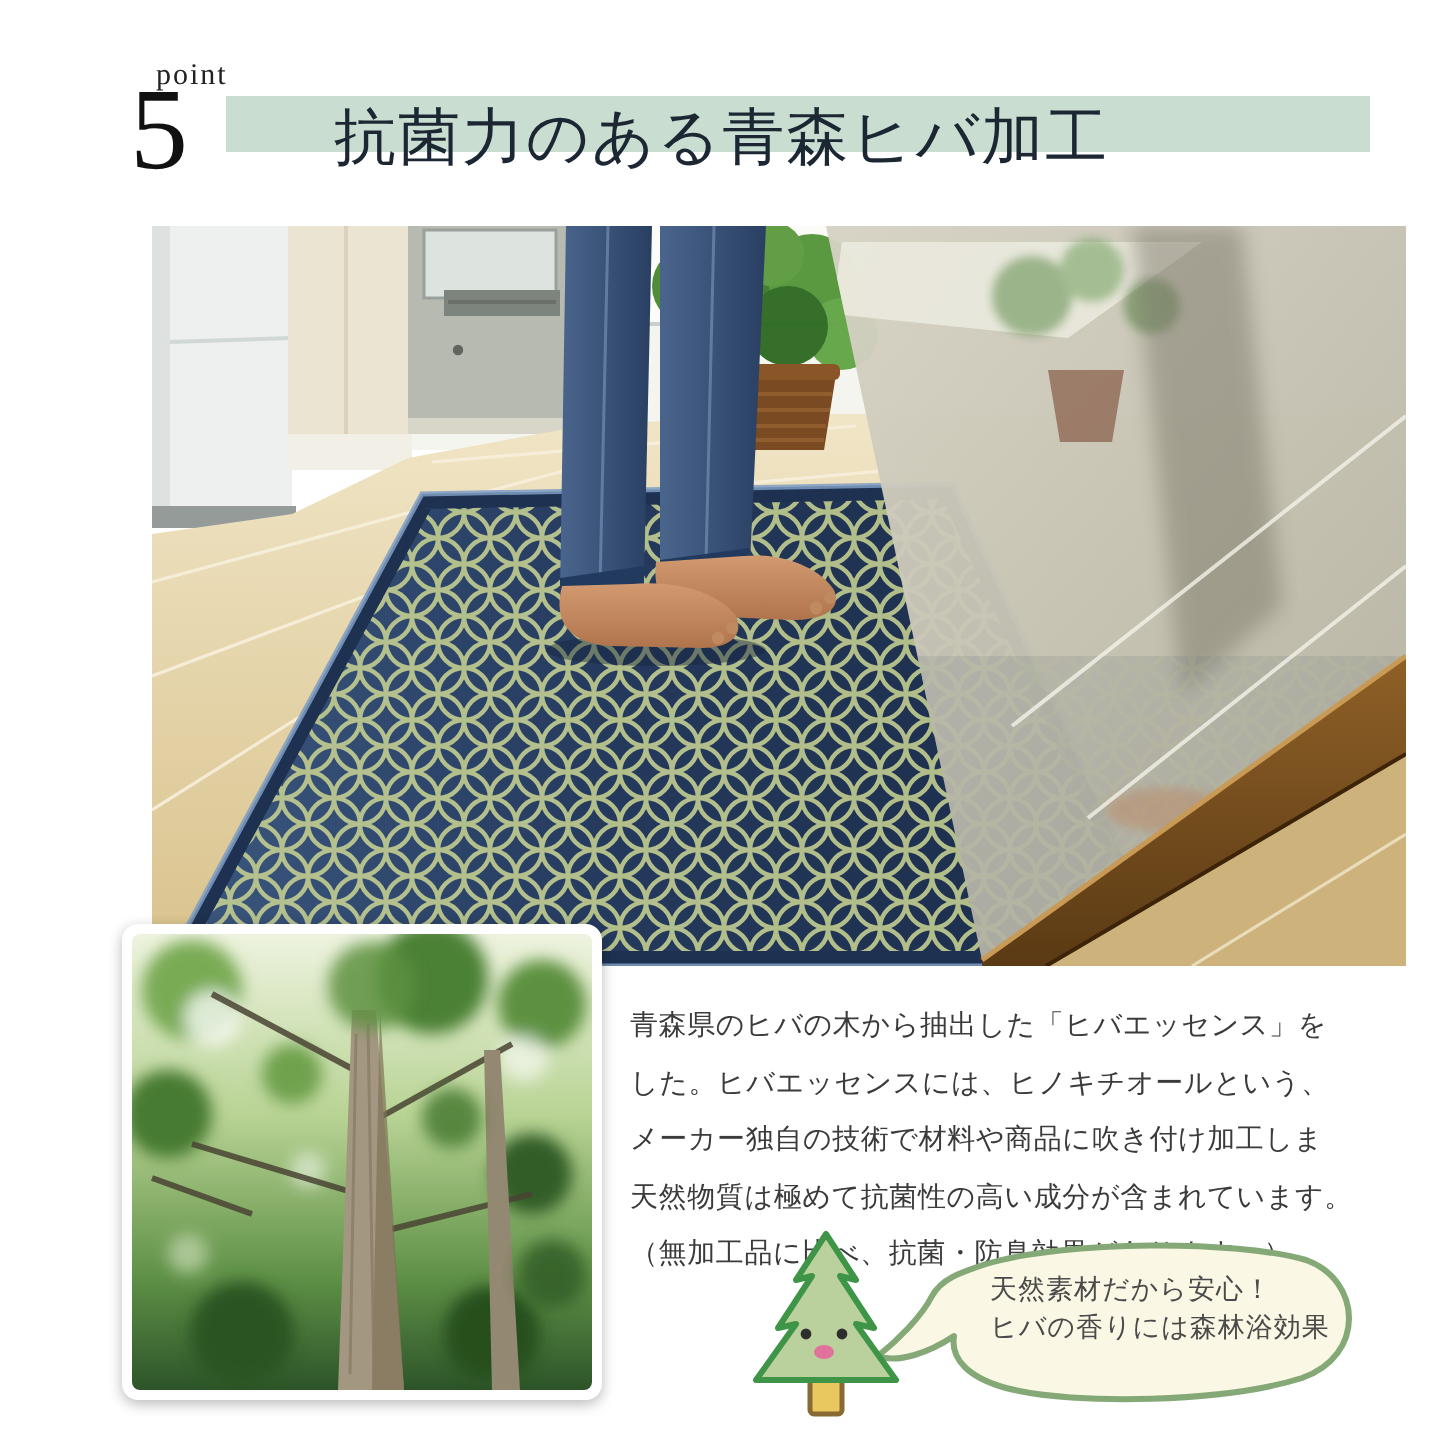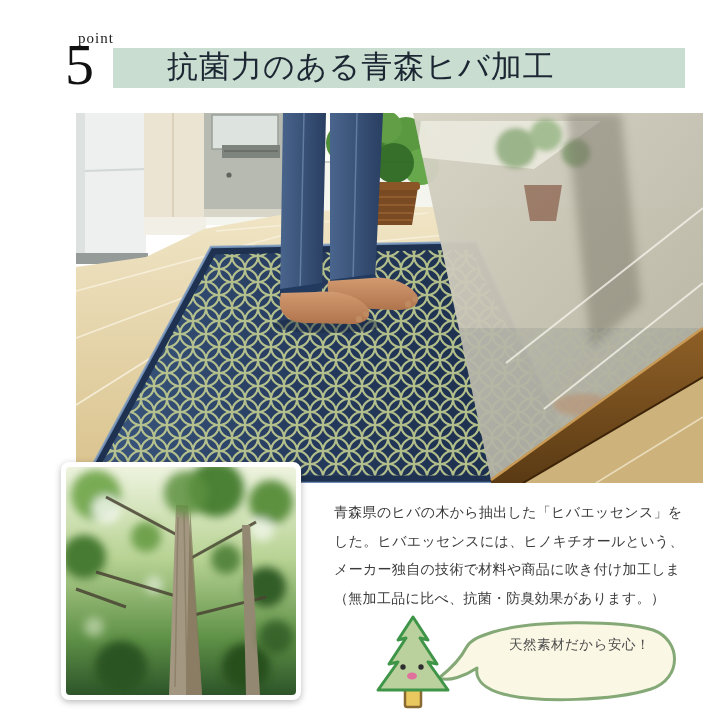--- a/index.html
+++ b/index.html
@@ -12,45 +12,45 @@
   .point-eyebrow{
     left:50px;top:30px;font-family:"Liberation Serif","DejaVu Serif",serif;
     font-size:15px;color:#222;letter-spacing:1px;
   }
   .point-number{
     left:37px;top:36px;font-family:"Liberation Serif","DejaVu Serif",serif;
     font-size:58px;color:#111;line-height:1;
   }
   
   .banner{
-    left:85px;top:48px;width:572px;height:40px;background:#c9ddd0;
-    display:flex;align-items:flex-end;
+    left:85px;top:48px;width:572px;height:28px;background:#c9ddd0;
+    display:flex;align-items:flex-start;
   }
   .banner-title{
     font-family:"Liberation Serif","DejaVu Serif",serif;font-size:31px;
     color:#1c2733;padding-left:54px;white-space:nowrap;letter-spacing:1px;
   }
   
   .kitchen-photo{left:48px;top:113px;width:627px;height:370px;}
   .forest-photo{
     left:33px;top:462px;width:230px;height:228px;background:#ffffff;
     border:5px solid #ffffff;border-radius:8px;
     box-shadow:0 2px 7px rgba(0,0,0,.28);
   }
   .forest-photo svg{border-radius:4px;display:block;}
   
-  .description{left:306px;top:498px;}
+  .description{left:287px;top:498px;}
   .desc-line{
     font-size:14px;color:#3b3b3b;line-height:28.5px;white-space:nowrap;
     letter-spacing:.3px;
   }
   
   .tree-mascot{left:344px;top:614px;width:82px;height:97px;}
   .speech-bubble{left:405px;top:618px;width:250px;height:88px;}
-  .bubble-text{left:481px;top:636px;}
+  .bubble-text{left:467px;top:636px;}
   .bubble-line{
     font-size:13.5px;color:#4a4a4a;line-height:18.5px;white-space:nowrap;
     letter-spacing:.5px;
   }
 </style>
 </head>
 <body>
 
 <div id="stage">
 
@@ -278,31 +278,33 @@
         <circle cx="160" cy="92" r="15" fill="#467a31"></circle>
         <circle cx="210" cy="170" r="17" fill="#335d27"></circle>
       </g>
     </svg>
   </div>
 
   <div class="abs description">
     <div class="desc-line">青森県のヒバの木から抽出した「ヒバエッセンス」を</div>
     <div class="desc-line">した。ヒバエッセンスには、ヒノキチオールという、</div>
     <div class="desc-line">メーカー独自の技術で材料や商品に吹き付け加工しま</div>
+    <div class="desc-line">天然物質は極めて抗菌性の高い成分が含まれています。</div>
     <div class="desc-line">（無加工品に比べ、抗菌・防臭効果があります。）</div>
   </div>
 
   <div class="abs speech-bubble">
     <svg width="250" height="88" viewBox="0 0 250 88">
       <path d="M60,14 C100,2 185,2 220,12 C248,22 250,60 218,71 C180,83 105,85 70,76
                C52,71 42,62 44,50 C32,58 16,64 6,60 C16,52 28,40 33,30 C38,21 48,18 60,14 Z" stroke="#85a877" stroke-width="3" stroke-linejoin="round" fill="#faf7e4"></path>
     </svg>
   </div>
   <div class="abs bubble-text">
     <div class="bubble-line">天然素材だから安心！</div>
+    <div class="bubble-line">ヒバの香りには森林浴効果</div>
   </div>
 
   <div class="abs tree-mascot">
     <svg width="82" height="97" viewBox="0 0 82 97">
       <rect x="33" y="72" width="16" height="21" rx="2" stroke="#8a6a33" stroke-width="2.5" fill="#e9c95f"></rect>
       <path d="M41,3 L56,26 L48,24 L65,50 L56,48 L76,76 L6,76 L26,48 L17,50 L34,24 L26,26 Z" stroke="#3e9447" stroke-width="3" stroke-linejoin="round" fill="#bad19d"></path>
       <circle cx="31" cy="53" r="2.7" fill="#2e2e2e"></circle>
       <circle cx="49" cy="53" r="2.7" fill="#2e2e2e"></circle>
       <ellipse cx="40" cy="62" rx="5" ry="3.5" fill="#e0719d"></ellipse>
     </svg>

